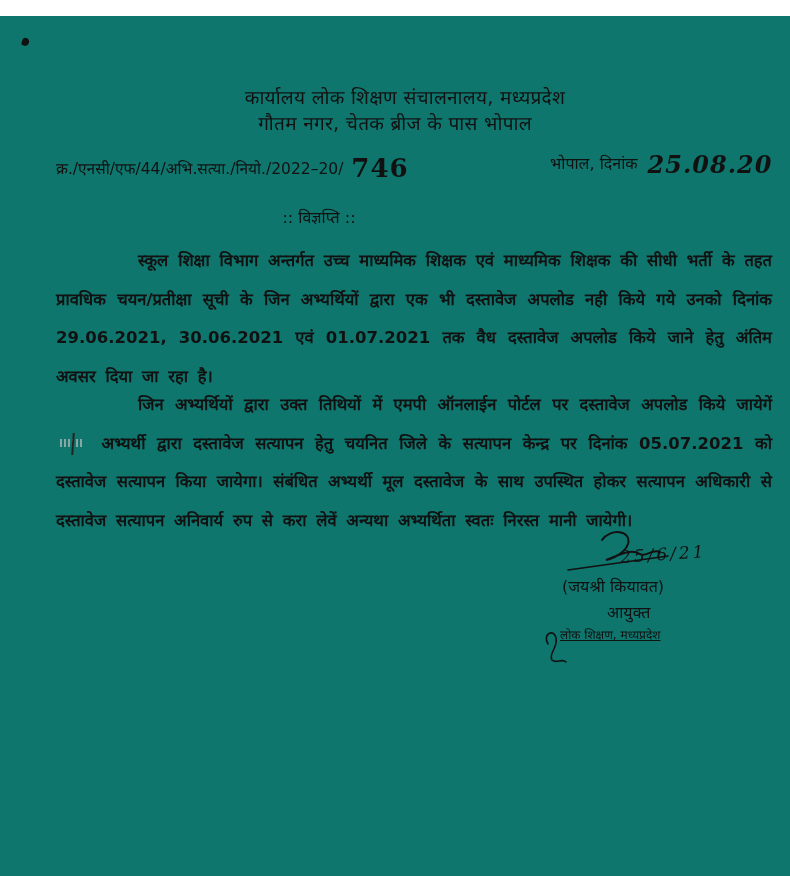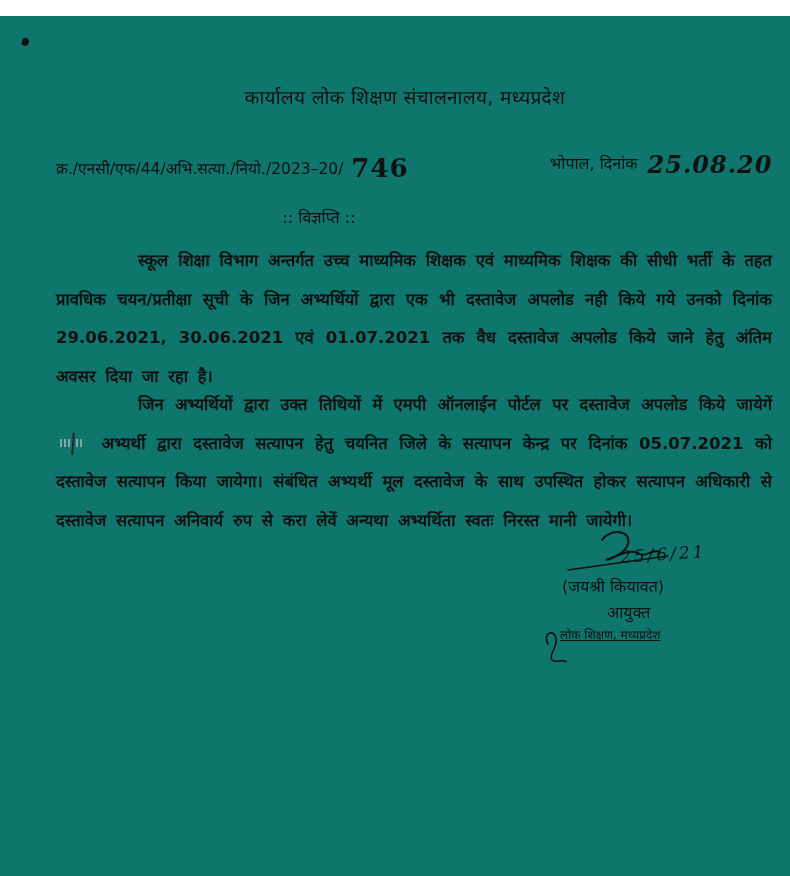--- a/index.html
+++ b/index.html
@@ -163,23 +163,24 @@
   }
 </style>
 </head>
 <body>
 
 <div class="page">
 
   <div class="corner-mark"></div>
 
   <div class="letterhead lh-1">कार्यालय लोक शिक्षण संचालनालय, मध्यप्रदेश</div>
+  <div class="letterhead lh-2">गौतम नगर, चेतक ब्रीज के पास भोपाल</div>
 
   <div class="ref-line">
-    <span>क्र./एनसी/एफ/44/अभि.सत्या./नियो./2023–20/</span><span class="ref-number">746</span>
+    <span>क्र./एनसी/एफ/44/अभि.सत्या./नियो./2022–20/</span><span class="ref-number">746</span>
   </div>
 
   <div class="place-date">
     <span>भोपाल, दिनांक</span><span class="hand-date">25.08.20</span>
   </div>
 
   <div class="notice-title">:: विज्ञप्ति ::</div>
 
   <p class="para para-1 body-text">स्कूल शिक्षा विभाग अन्तर्गत उच्च माध्यमिक शिक्षक एवं माध्यमिक शिक्षक की सीधी भर्ती के तहत प्रावधिक चयन/प्रतीक्षा सूची के जिन अभ्यर्थियों द्वारा एक भी दस्तावेज अपलोड नही किये गये उनको दिनांक 29.06.2021, 30.06.2021 एवं 01.07.2021 तक वैध दस्तावेज अपलोड किये जाने हेतु अंतिम अवसर दिया जा रहा है।</p>
 

